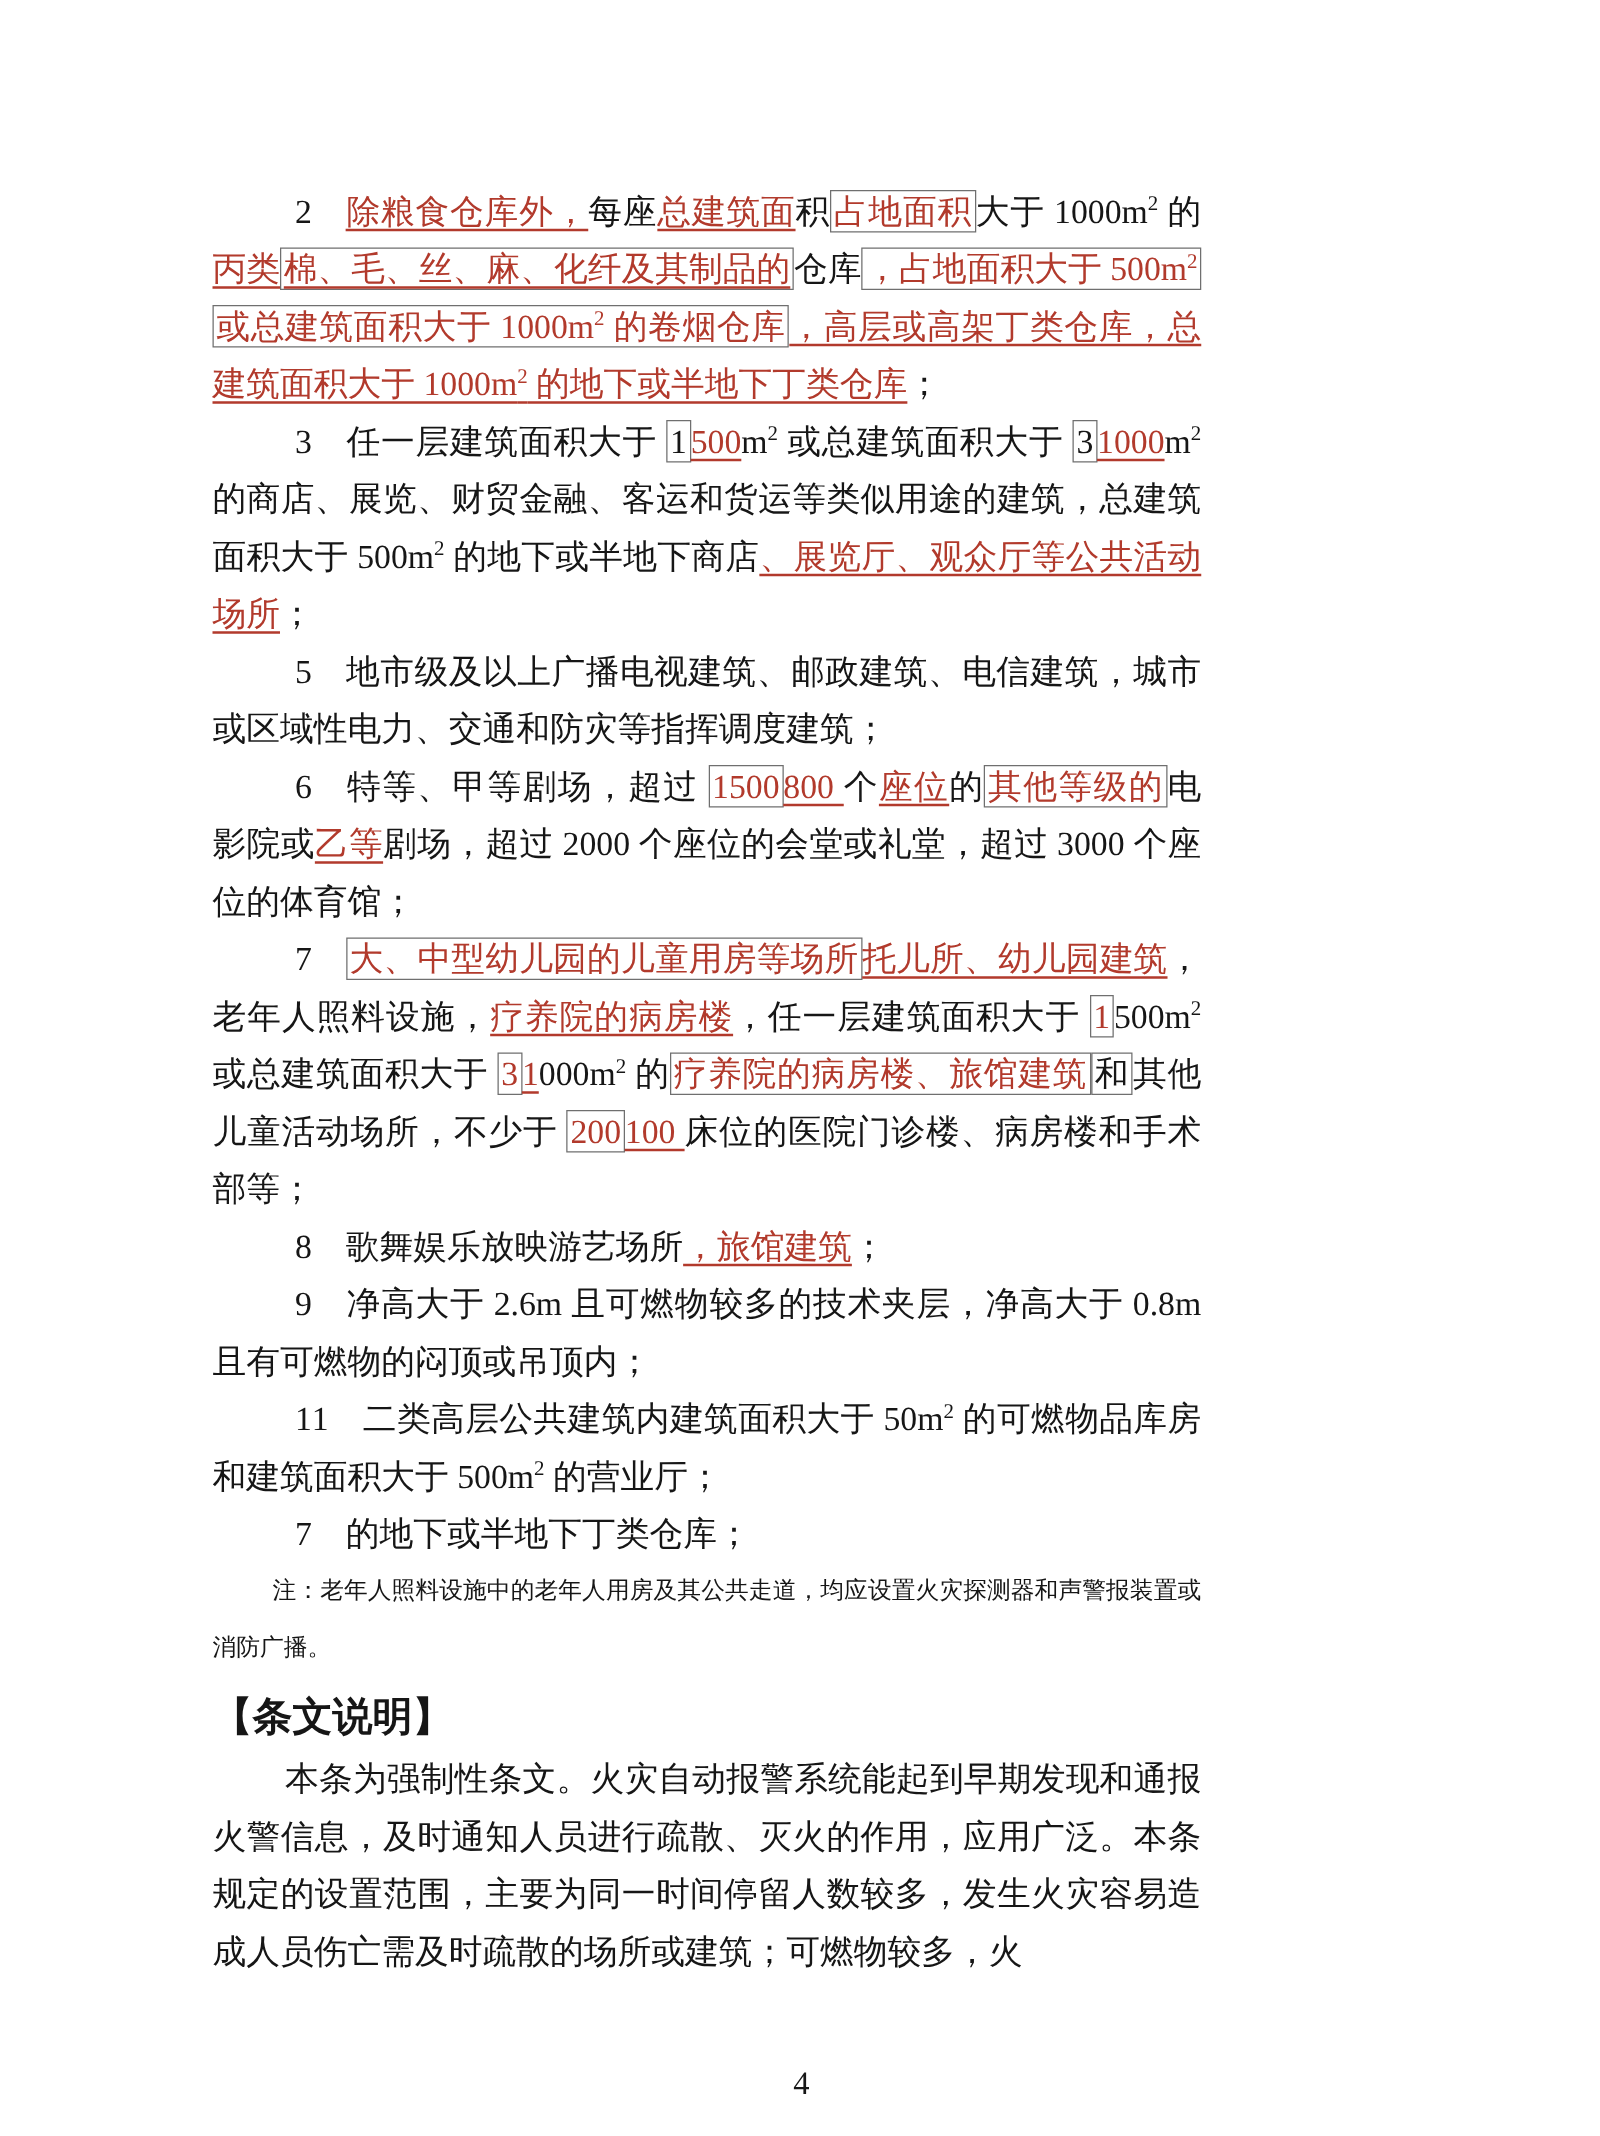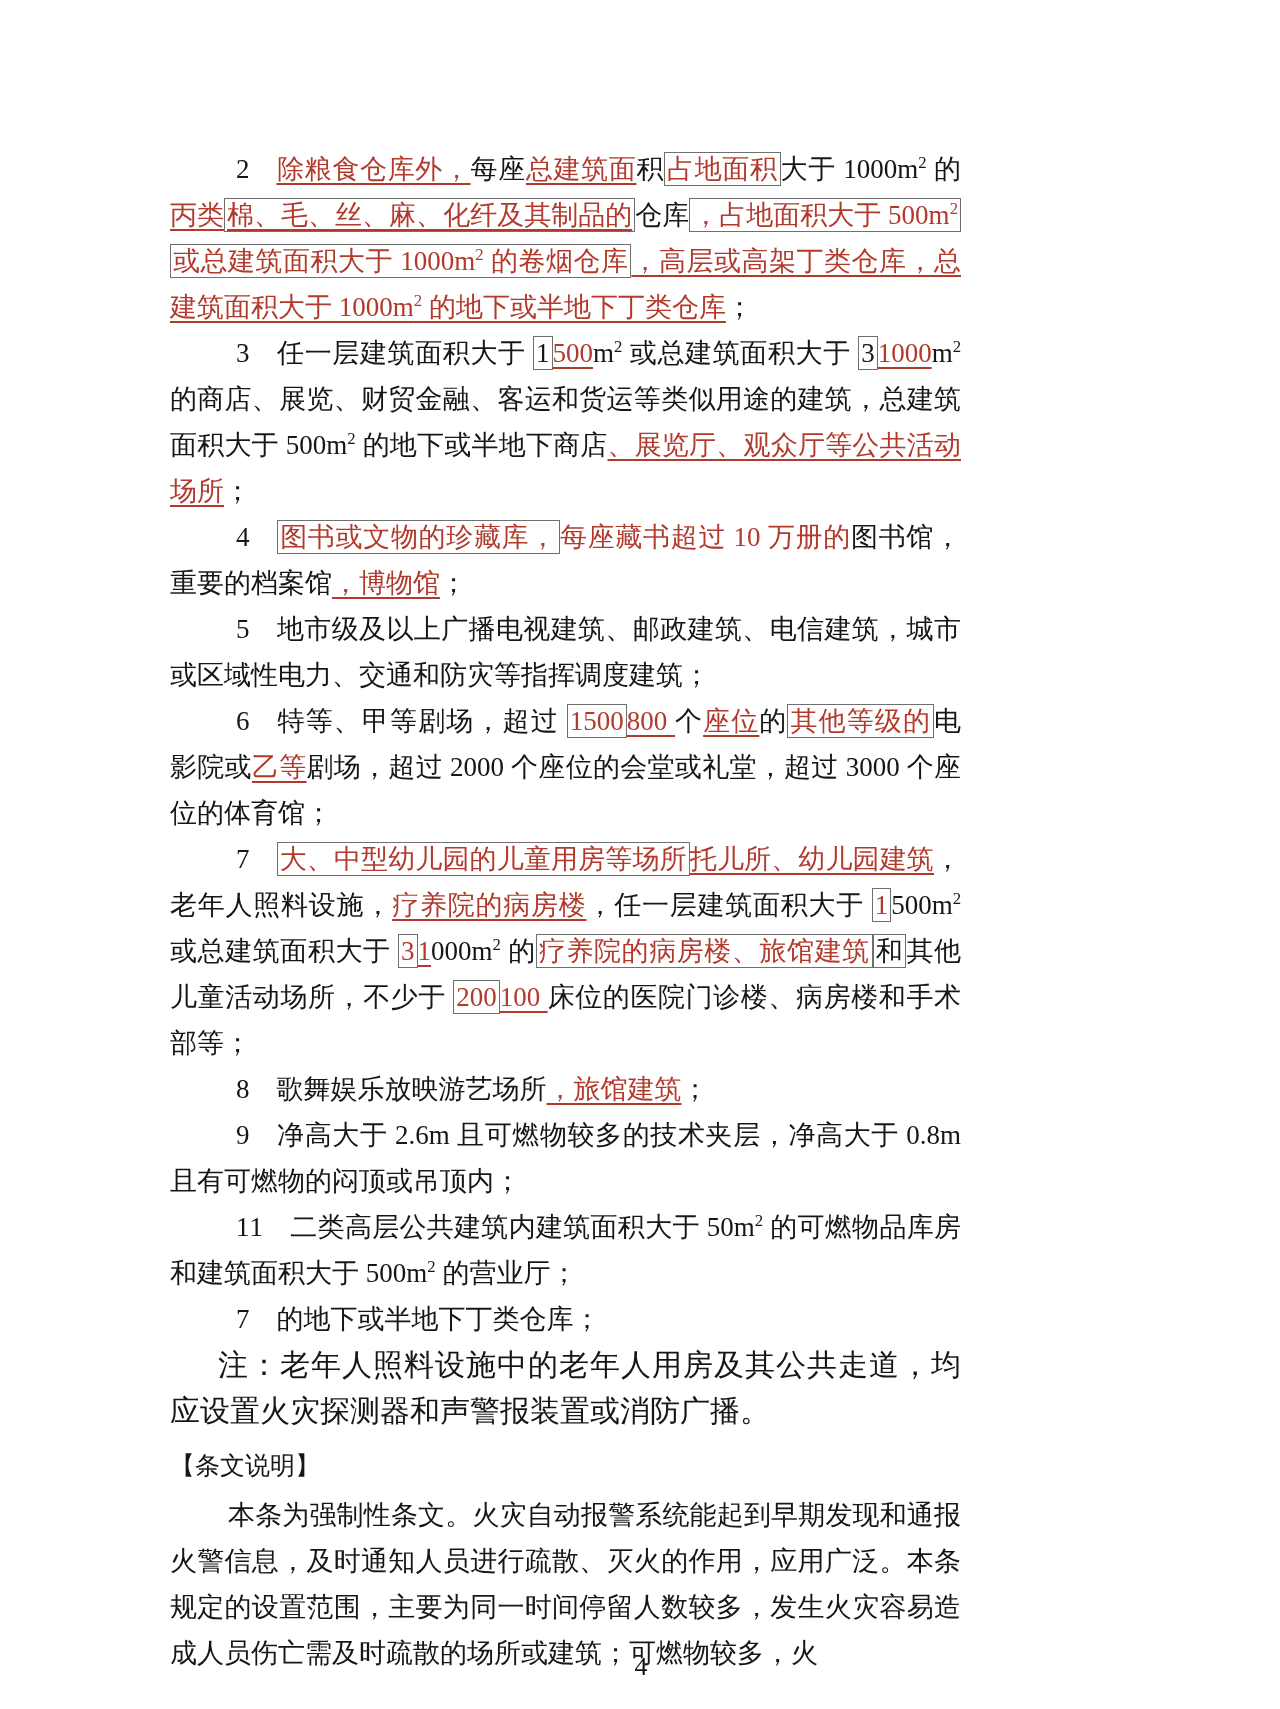--- a/index.html
+++ b/index.html
@@ -4,24 +4,24 @@
 <style>
   html,body{margin:0;padding:0;}
   body{
     width:1280px;height:1709px;background:#ffffff;overflow:hidden;
     font-family:"Liberation Serif","DejaVu Serif",serif;
   }
   .page{position:relative;width:1129px;height:1709px;background:#fff;}
   .content{padding:146px 168px 0 170px;color:#161616;}
   p{margin:0;font-size:27px;line-height:46px;text-align:justify;}
   p.item{text-indent:66px;}
-  p.note{font-size:30px;text-indent:48px;}
+  p.note{font-size:19px;text-indent:48px;}
   p.heading{
     font-family:"Liberation Sans","DejaVu Sans",sans-serif;
-    font-weight:normal;font-size:25px;line-height:54px;text-indent:0;
+    font-weight:bold;font-size:32px;line-height:54px;text-indent:0;
     margin-top:4px;
   }
   p.para{text-indent:58px;}
   .num{margin-right:26px;letter-spacing:1px;}
   sup{font-size:62%;line-height:0;}
   .seg{color:#161616;}
   .seg.p{color:#161616;}
   .seg.r{color:var(--red);}
   .seg.a{
     color:var(--red);
@@ -48,21 +48,20 @@
     text-align:center;font-size:26px;color:#161616;
   }
 </style>
 </head>
 <body>
 
 <div class="page" style="--red: #b23a2c; --box: #6f6f6f;">
   <div class="content">
       <p class="item"><span class="num">2</span><span class="seg a"><span>除粮食仓库外，</span></span><span class="seg p"><span>每座</span></span><span class="seg a"><span>总建筑面</span></span><span class="seg p"><span>积</span></span><span class="seg dr"><span>占地面积</span></span><span class="seg p"><span>大于 1000m</span><sup>2</sup><span> 的</span></span><span class="seg a"><span>丙类</span></span><span class="seg dra"><span>棉、毛、丝、麻、化纤及其制品的</span></span><span class="seg p"><span>仓库</span></span><span class="seg dr"><span>，占地面积大于 500m</span><sup>2</sup><span> 或总建筑面积大于 1000m</span><sup>2</sup><span> 的卷烟仓库</span></span><span class="seg a"><span>，高层或高架丁类仓库，总建筑面积大于 1000m</span><sup>2</sup><span> 的地下或半地下丁类仓库</span></span><span class="seg p"><span>；</span></span></p>
       <p class="item"><span class="num">3</span><span class="seg p"><span>任一层建筑面积大于 </span></span><span class="seg d"><span>1</span></span><span class="seg a"><span>500</span></span><span class="seg p"><span>m</span><sup>2</sup><span> 或总建筑面积大于 </span></span><span class="seg d"><span>3</span></span><span class="seg a"><span>1000</span></span><span class="seg p"><span>m</span><sup>2</sup><span> 的商店、展览、财贸金融、客运和货运等类似用途的建筑，总建筑面积大于 500m</span><sup>2</sup><span> 的地下或半地下商店</span></span><span class="seg a"><span>、展览厅、观众厅等公共活动场所</span></span><span class="seg p"><span>；</span></span></p>
-      <p class="item"><span class="num">4</span><span class="seg dr"><span>图书或文物的珍藏库，</span></span><span class="seg r"><span>每座藏书超过 10 万册的</span></span><span class="seg p"><span>图书馆，重要的档案馆</span></span><span class="seg a"><span>，博物馆</span></span><span class="seg p"><span>；</span></span></p>
       <p class="item"><span class="num">5</span><span class="seg p"><span>地市级及以上广播电视建筑、邮政建筑、电信建筑，城市或区域性电力、交通和防灾等指挥调度建筑；</span></span></p>
       <p class="item"><span class="num">6</span><span class="seg p"><span>特等、甲等剧场，超过 </span></span><span class="seg dr"><span>1500</span></span><span class="seg a"><span>800 </span></span><span class="seg p"><span>个</span></span><span class="seg a"><span>座位</span></span><span class="seg p"><span>的</span></span><span class="seg dr"><span>其他等级的</span></span><span class="seg p"><span>电影院或</span></span><span class="seg a"><span>乙等</span></span><span class="seg p"><span>剧场，超过 2000 个座位的会堂或礼堂，超过 3000 个座位的体育馆；</span></span></p>
       <p class="item"><span class="num">7</span><span class="seg dr"><span>大、中型幼儿园的儿童用房等场所</span></span><span class="seg a"><span>托儿所、幼儿园建筑</span></span><span class="seg p"><span>，老年人照料设施，</span></span><span class="seg a"><span>疗养院的病房楼</span></span><span class="seg p"><span>，任一层建筑面积大于 </span></span><span class="seg dr"><span>1</span></span><span class="seg p"><span>500m</span><sup>2</sup><span> 或总建筑面积大于 </span></span><span class="seg dr"><span>3</span></span><span class="seg a"><span>1</span></span><span class="seg p"><span>000m</span><sup>2</sup><span> 的</span></span><span class="seg dr"><span>疗养院的病房楼、旅馆建筑</span></span><span class="seg d"><span>和</span></span><span class="seg p"><span>其他儿童活动场所，不少于 </span></span><span class="seg dr"><span>200</span></span><span class="seg a"><span>100 </span></span><span class="seg p"><span>床位的医院门诊楼、病房楼和手术部等；</span></span></p>
       <p class="item"><span class="num">8</span><span class="seg p"><span>歌舞娱乐放映游艺场所</span></span><span class="seg a"><span>，旅馆建筑</span></span><span class="seg p"><span>；</span></span></p>
       <p class="item"><span class="num">9</span><span class="seg p"><span>净高大于 2.6m 且可燃物较多的技术夹层，净高大于 0.8m 且有可燃物的闷顶或吊顶内；</span></span></p>
       <p class="item"><span class="num">11</span><span class="seg p"><span>二类高层公共建筑内建筑面积大于  50m</span><sup>2</sup><span> 的可燃物品库房和建筑面积大于 500m</span><sup>2</sup><span> 的营业厅；</span></span></p>
       <p class="item"><span class="num">7</span><span class="seg p"><span>的地下或半地下丁类仓库；</span></span></p>
       <p class="note"><span class="seg p"><span>注：老年人照料设施中的老年人用房及其公共走道，均应设置火灾探测器和声警报装置或消防广播。</span></span></p>
       <p class="heading"><span class="seg p"><span>【条文说明】</span></span></p>
       <p class="para"><span class="seg p"><span>本条为强制性条文。火灾自动报警系统能起到早期发现和通报火警信息，及时通知人员进行疏散、灭火的作用，应用广泛。本条规定的设置范围，主要为同一时间停留人数较多，发生火灾容易造成人员伤亡需及时疏散的场所或建筑；可燃物较多，火</span></span></p>

